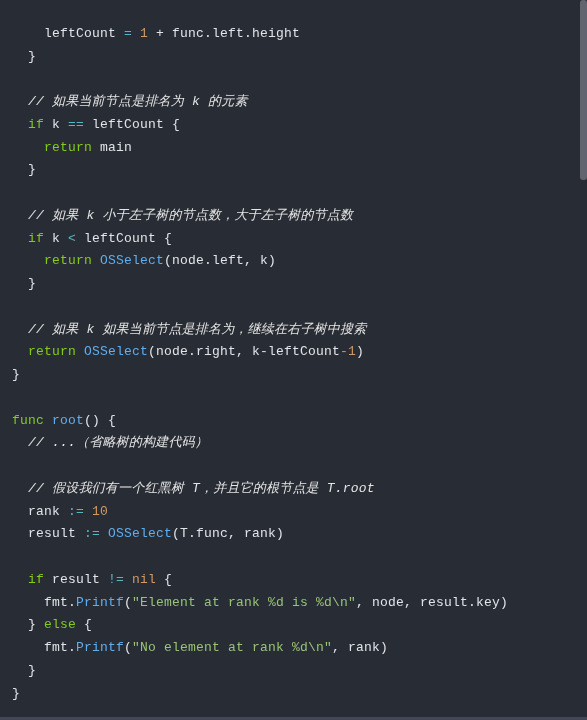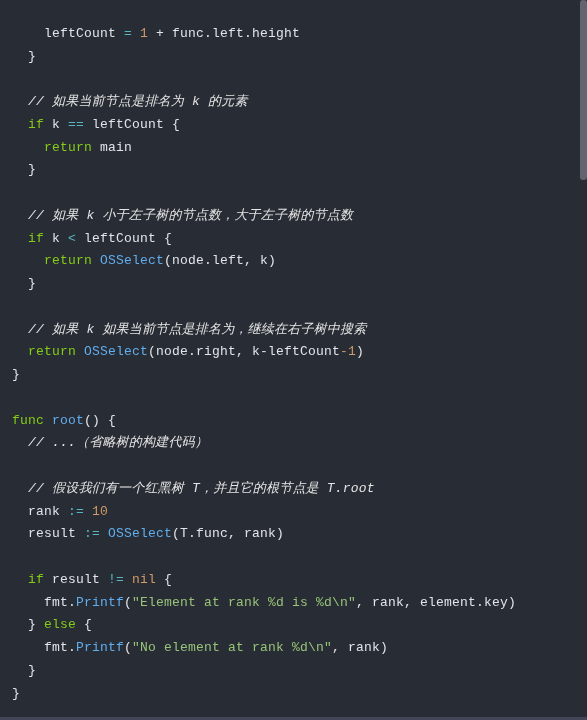--- a/index.html
+++ b/index.html
@@ -69,21 +69,21 @@
 <span class="tk-def">}</span>
 
 <span><span class="tk-kw">func</span><span class="tk-fn"> root</span><span class="tk-def">()</span><span class="tk-def"> {</span></span>
 <span class="tk-com"><span>  // </span><span>...（省略树的构建代码）</span></span>
 
 <span class="tk-com"><span>  // </span><span>假设我们有一个红黑树 T，并且它的根节点是 T.root</span></span>
 <span><span class="tk-def">  rank </span><span class="tk-op">:=</span><span class="tk-num"> 10</span></span>
 <span><span class="tk-def">  result </span><span class="tk-op">:=</span><span class="tk-fn"> OSSelect</span><span class="tk-def">(T.func, rank)</span></span>
 
 <span><span class="tk-kw">  if</span><span class="tk-def"> result </span><span class="tk-op">!=</span><span class="tk-num"> nil</span><span class="tk-def"> {</span></span>
-<span><span class="tk-def">    fmt.</span><span class="tk-fn">Printf</span><span class="tk-def">(</span><span class="tk-str">"Element at rank %d is %d\n"</span><span class="tk-def">, rank, element.key)</span></span>
+<span><span class="tk-def">    fmt.</span><span class="tk-fn">Printf</span><span class="tk-def">(</span><span class="tk-str">"Element at rank %d is %d\n"</span><span class="tk-def">, node, result.key)</span></span>
 <span><span class="tk-def">  } </span><span class="tk-kw">else</span><span class="tk-def"> {</span></span>
 <span><span class="tk-def">    fmt.</span><span class="tk-fn">Printf</span><span class="tk-def">(</span><span class="tk-str">"No element at rank %d\n"</span><span class="tk-def">, rank)</span></span>
 <span class="tk-def">  }</span>
 <span class="tk-def">}</span>
 </div>
 
 <div class="text-content">
   
   
 </div>

